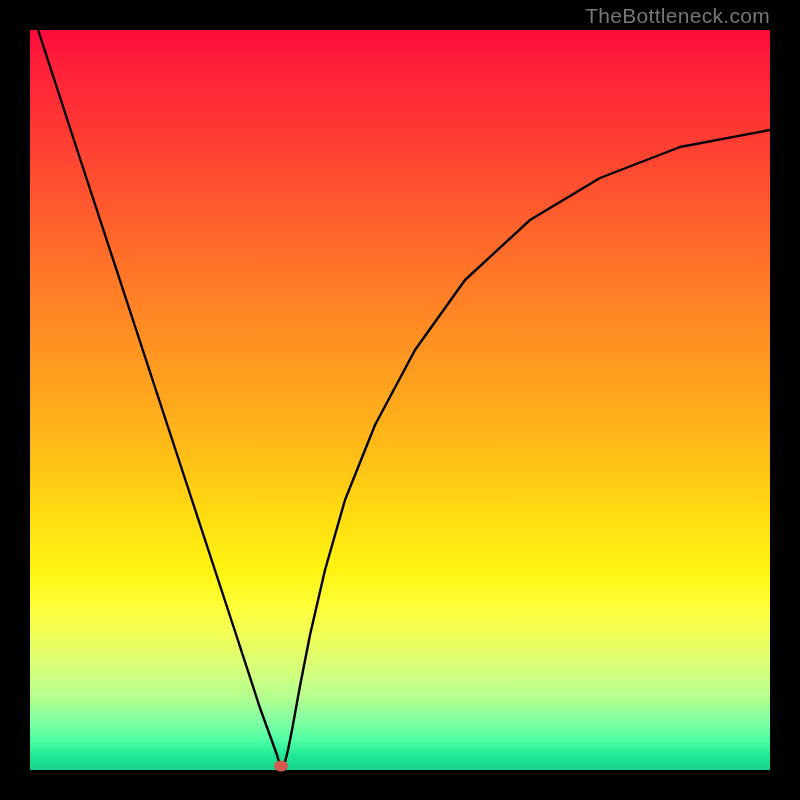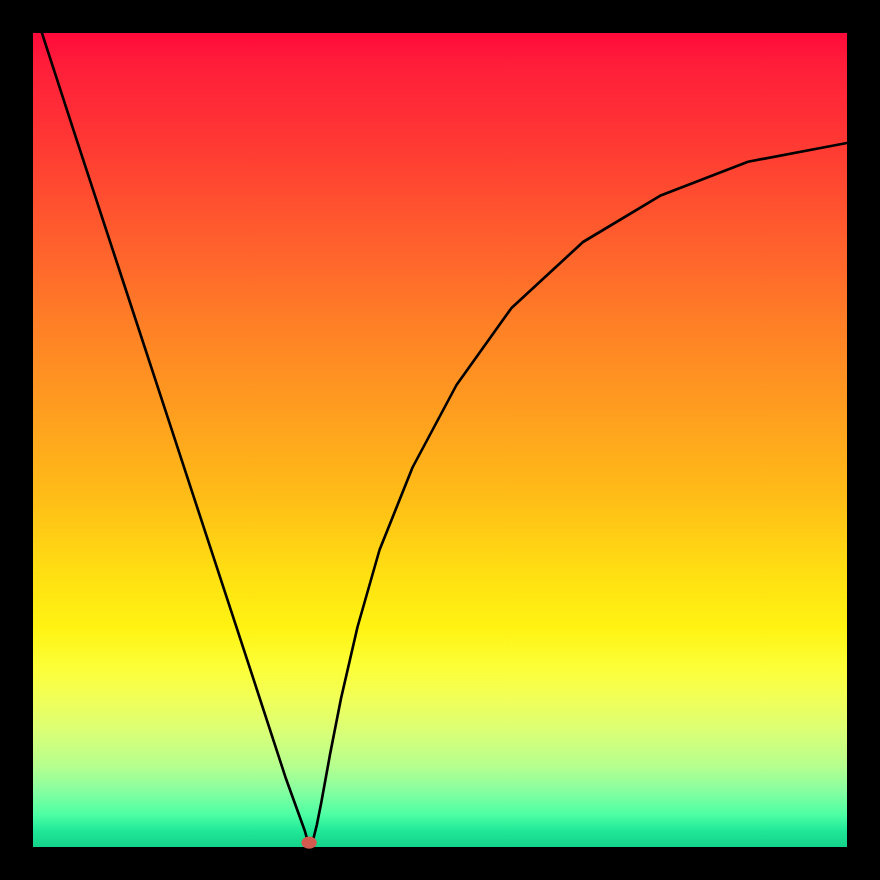--- a/index.html
+++ b/index.html
@@ -68,20 +68,21 @@
     height: 11px;
     background: #d45a50;
     border-radius: 50%;
     transform: translate(-50%, -50%);
   }
 </style>
 </head>
 <body>
 
 <div class="frame">
+  <div class="watermark">TheBottleneck.com</div>
   <div class="plot">
     <svg class="curve" viewBox="0 0 740 740" preserveAspectRatio="none">
       <path d="M 0 -25
                L 40 98
                L 80 220
                L 120 342
                L 160 464
                L 200 586
                L 230 678
                L 247 725

